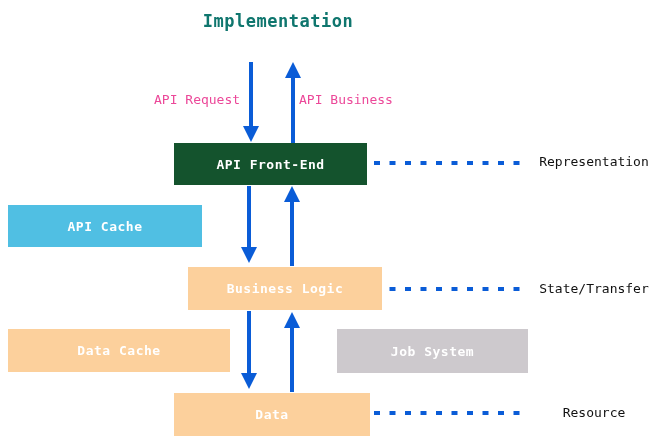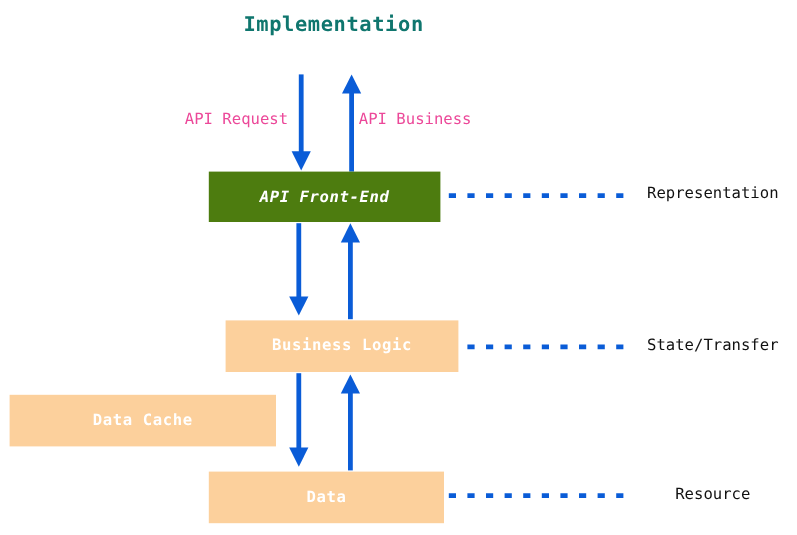--- a/index.html
+++ b/index.html
@@ -84,22 +84,24 @@
     <g class="dashed">
       <line x1="374" y1="413" x2="521" y2="413"></line>
     </g>
   </svg>
 
   <div class="title">Implementation</div>
 
   <div class="flow-label request">API Request</div>
   <div class="flow-label response">API Business</div>
 
-  <div class="node api-front-end" style="background: #4d7c0f; font-style: italic;">API Front-End</div>
+  <div class="node api-front-end" style="background: #14532d;">API Front-End</div>
+  <div class="node api-cache" style="background: rgb(80, 191, 227);">API Cache</div>
   <div class="node business-logic" style="background: rgb(252, 208, 156);">Business Logic</div>
   <div class="node data-cache" style="background: rgb(252, 208, 156);">Data Cache</div>
+  <div class="node job-system" style="background: rgb(205, 201, 205);">Job System</div>
   <div class="node data" style="background: rgb(252, 208, 156);">Data</div>
 
   <div class="layer-label representation">Representation</div>
   <div class="layer-label state-transfer">State/Transfer</div>
   <div class="layer-label resource">Resource</div>
 
 </div>
 
 </body></html>

